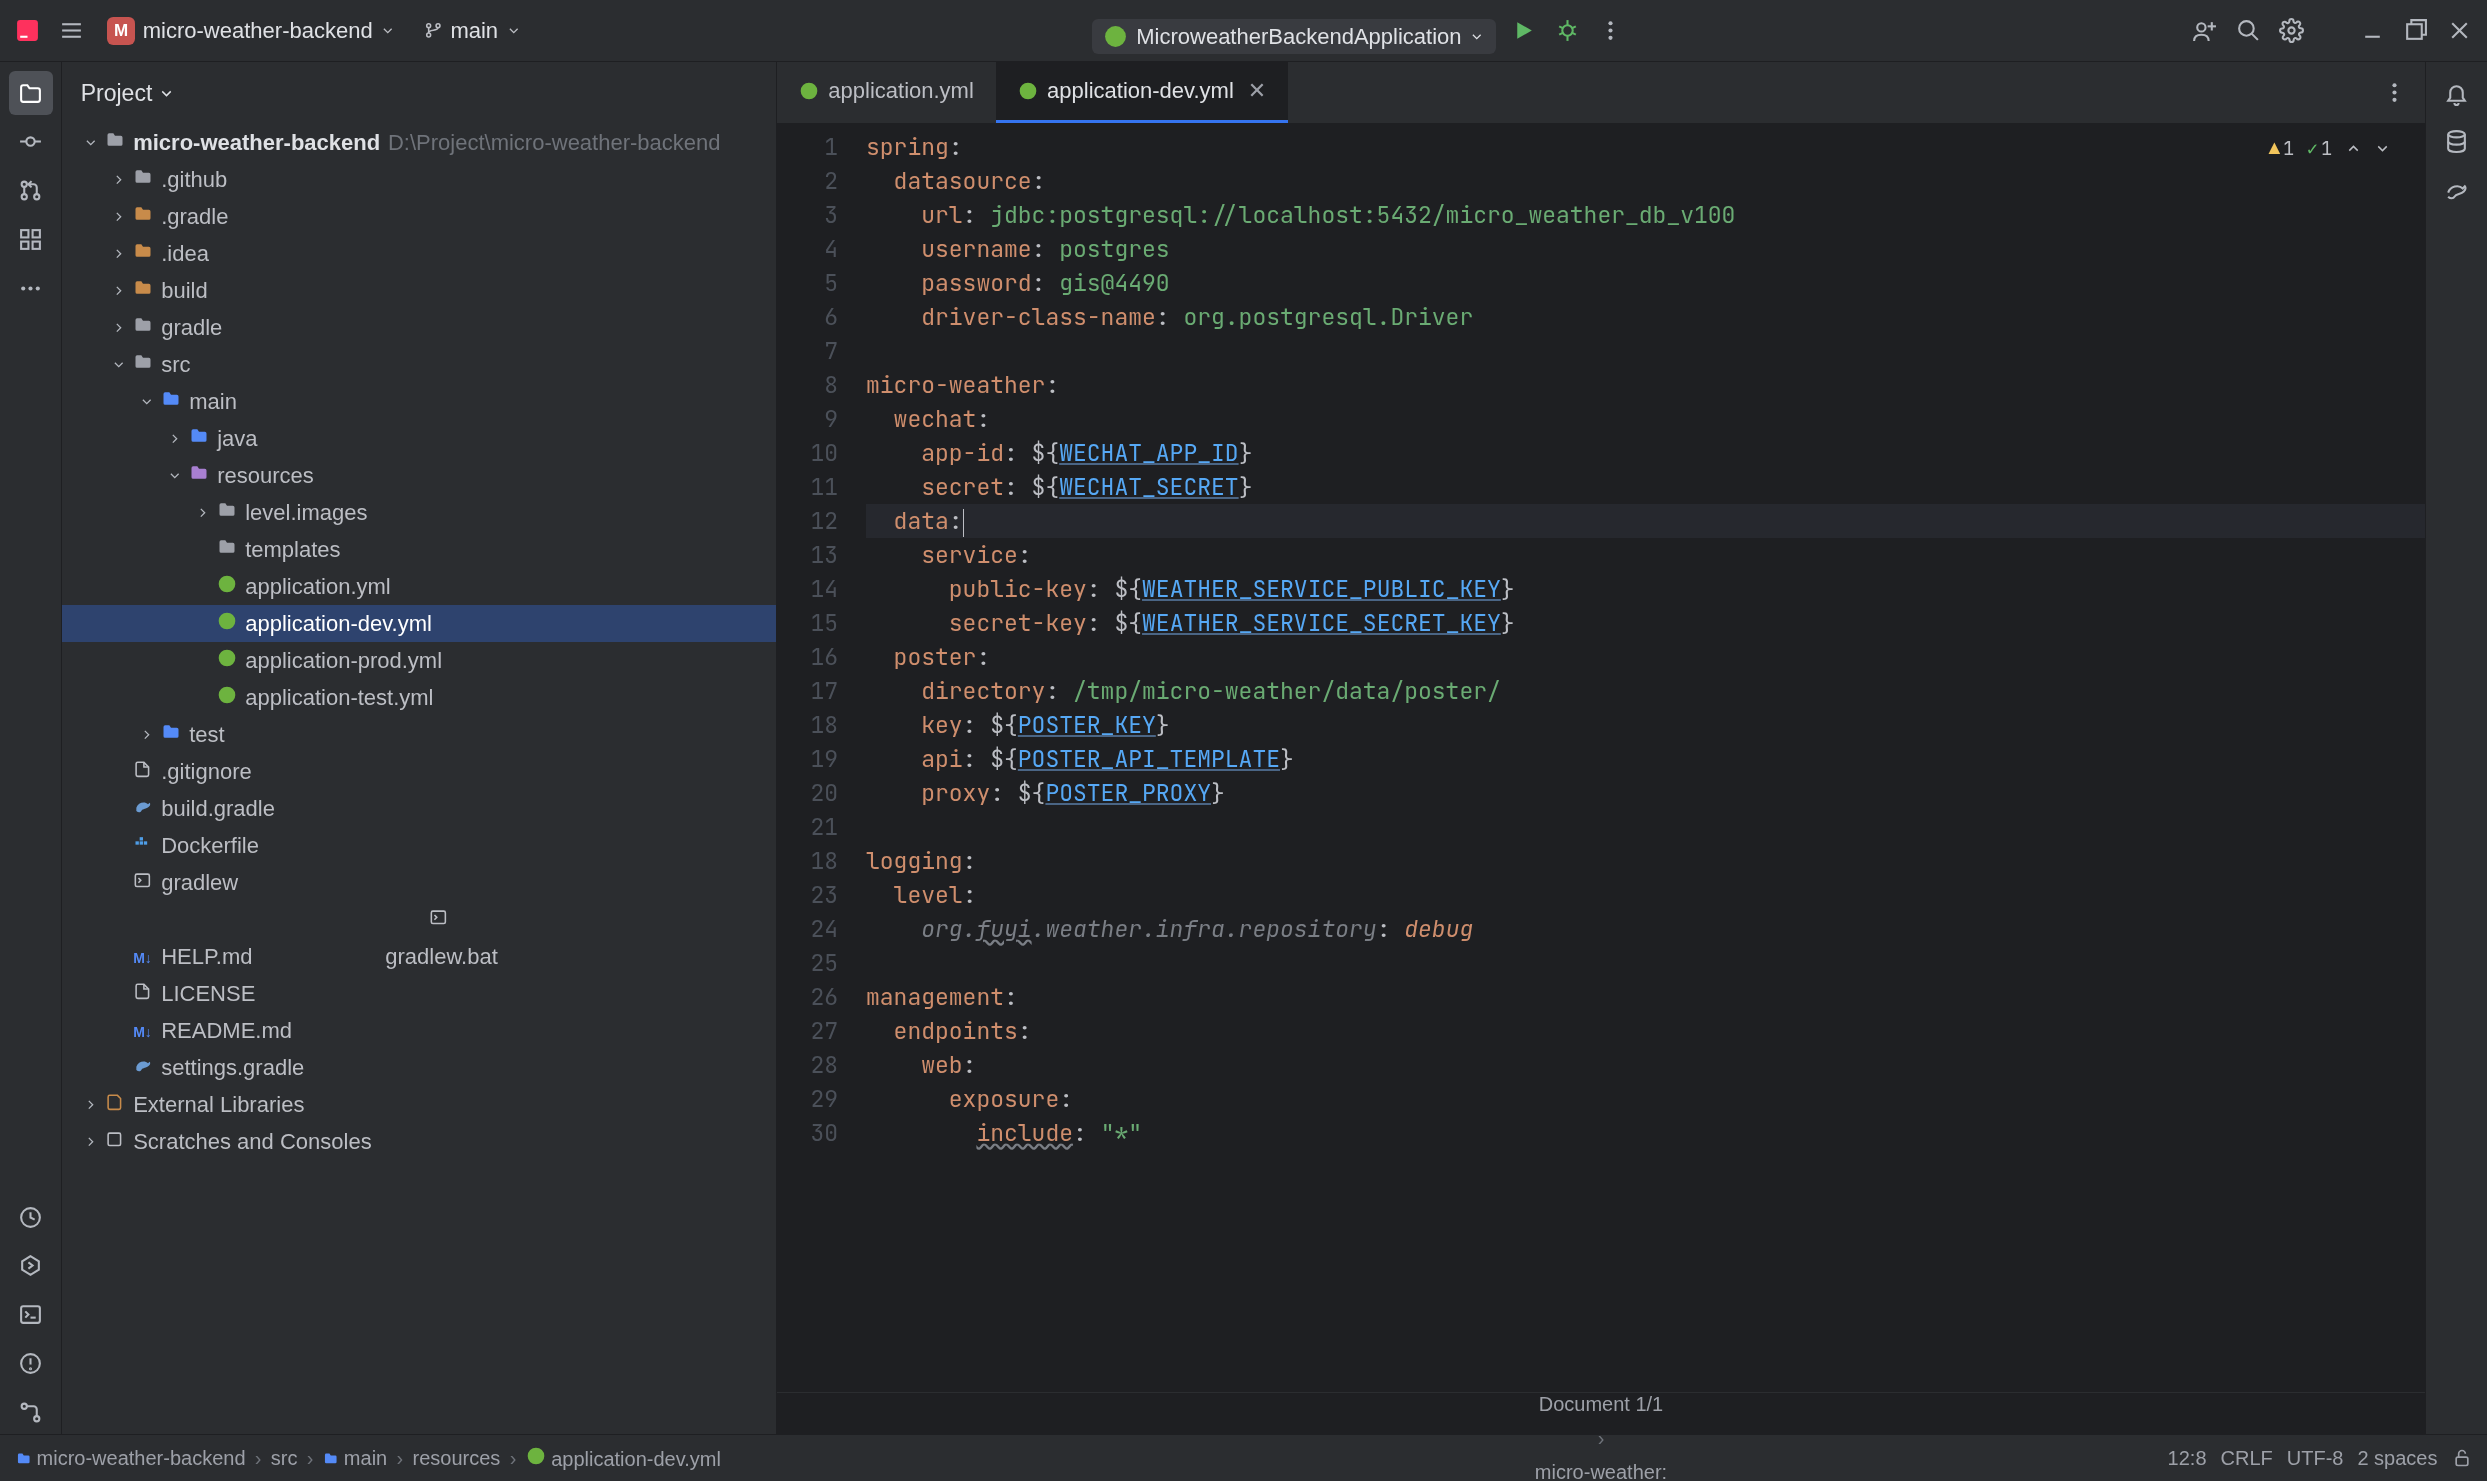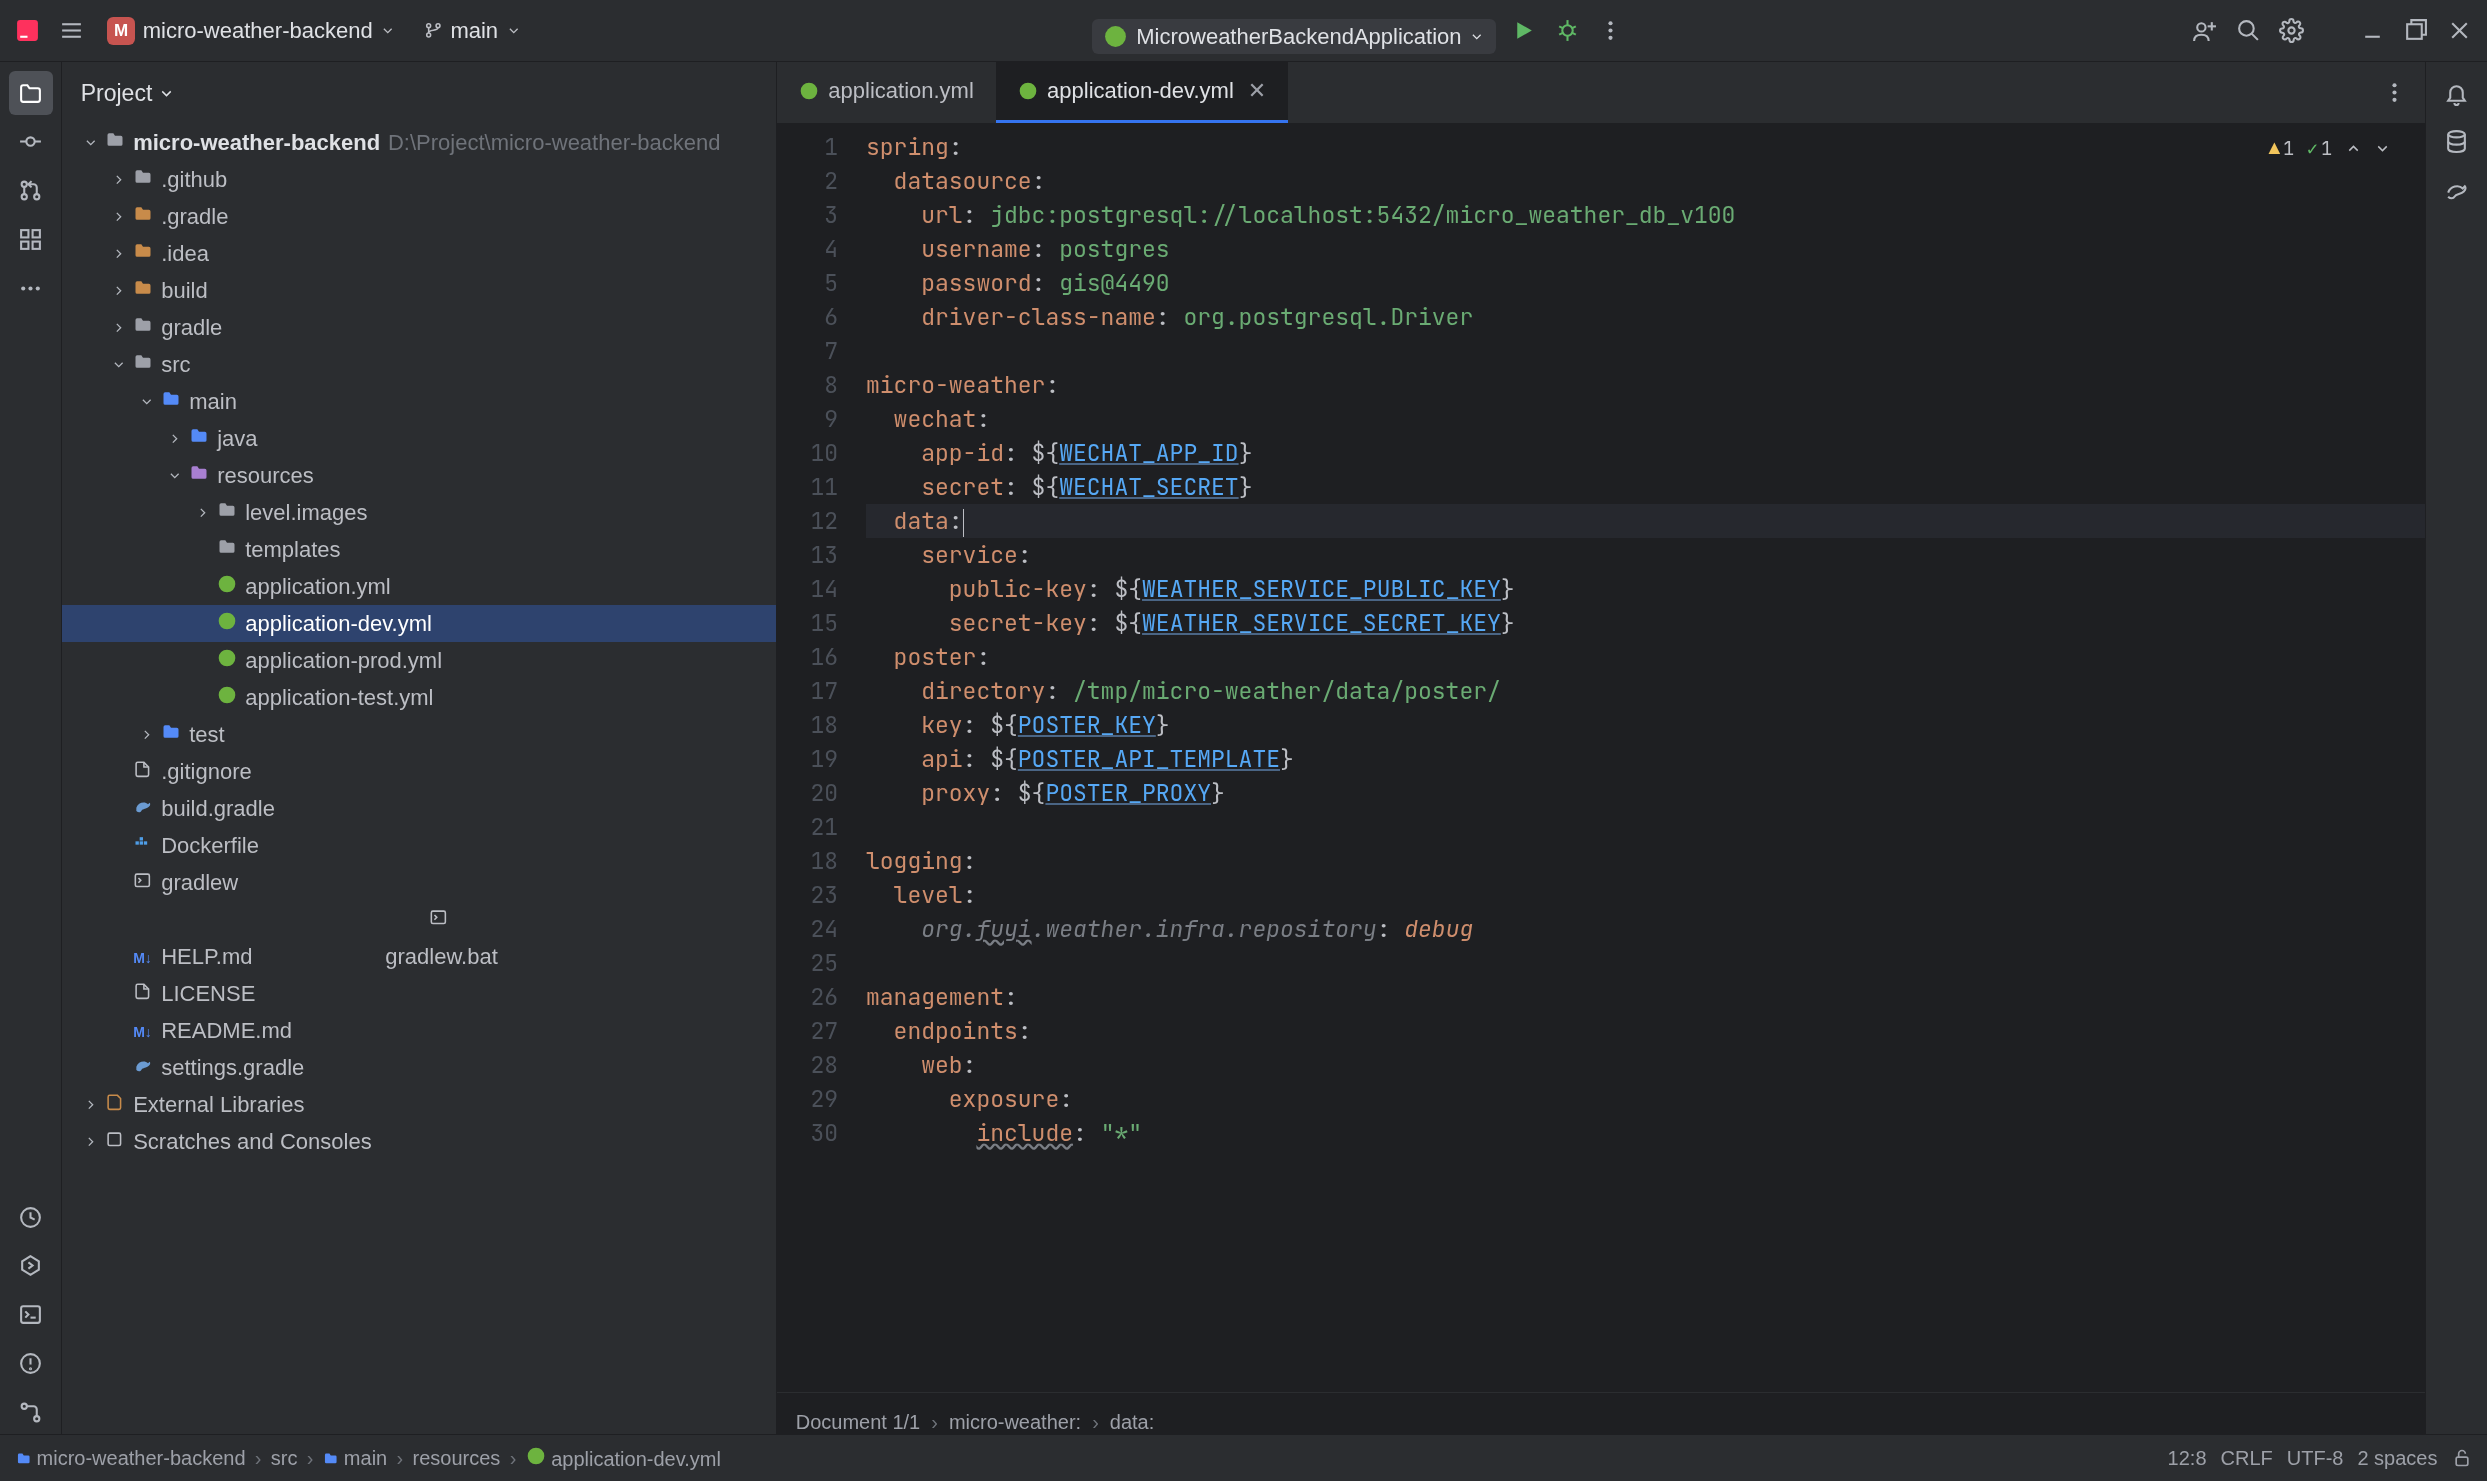--- a/index.html
+++ b/index.html
@@ -230,27 +230,28 @@
   gap: 12.4px;
   font-size: 18.7px;
   color: #bcbec4;
 }
 .insp-warn::before { content: "▲"; color: #f2c55c; margin-right: 3.1px; }
 .insp-ok::before { content: "✓"; color: #5fb865; margin-right: 3.1px; }
 
 .editor-breadcrumb {
   height: 42px;
   display: flex;
-  align-items: flex-end;
+  align-items: center;
   gap: 11px;
   padding: 0 18.7px;
   font-size: 20px;
   color: #9da0a8;
   background: #1e1f22;
   border-top: 0.8px solid #2b2d30;
+  flex-direction: column;
 }
 .bc-sep { color: #6f737a; }
 
 
 .status-bar {
   height: 47px;
   background: #2b2d30;
   display: flex;
   align-items: center;
   padding: 0 15.5px;

